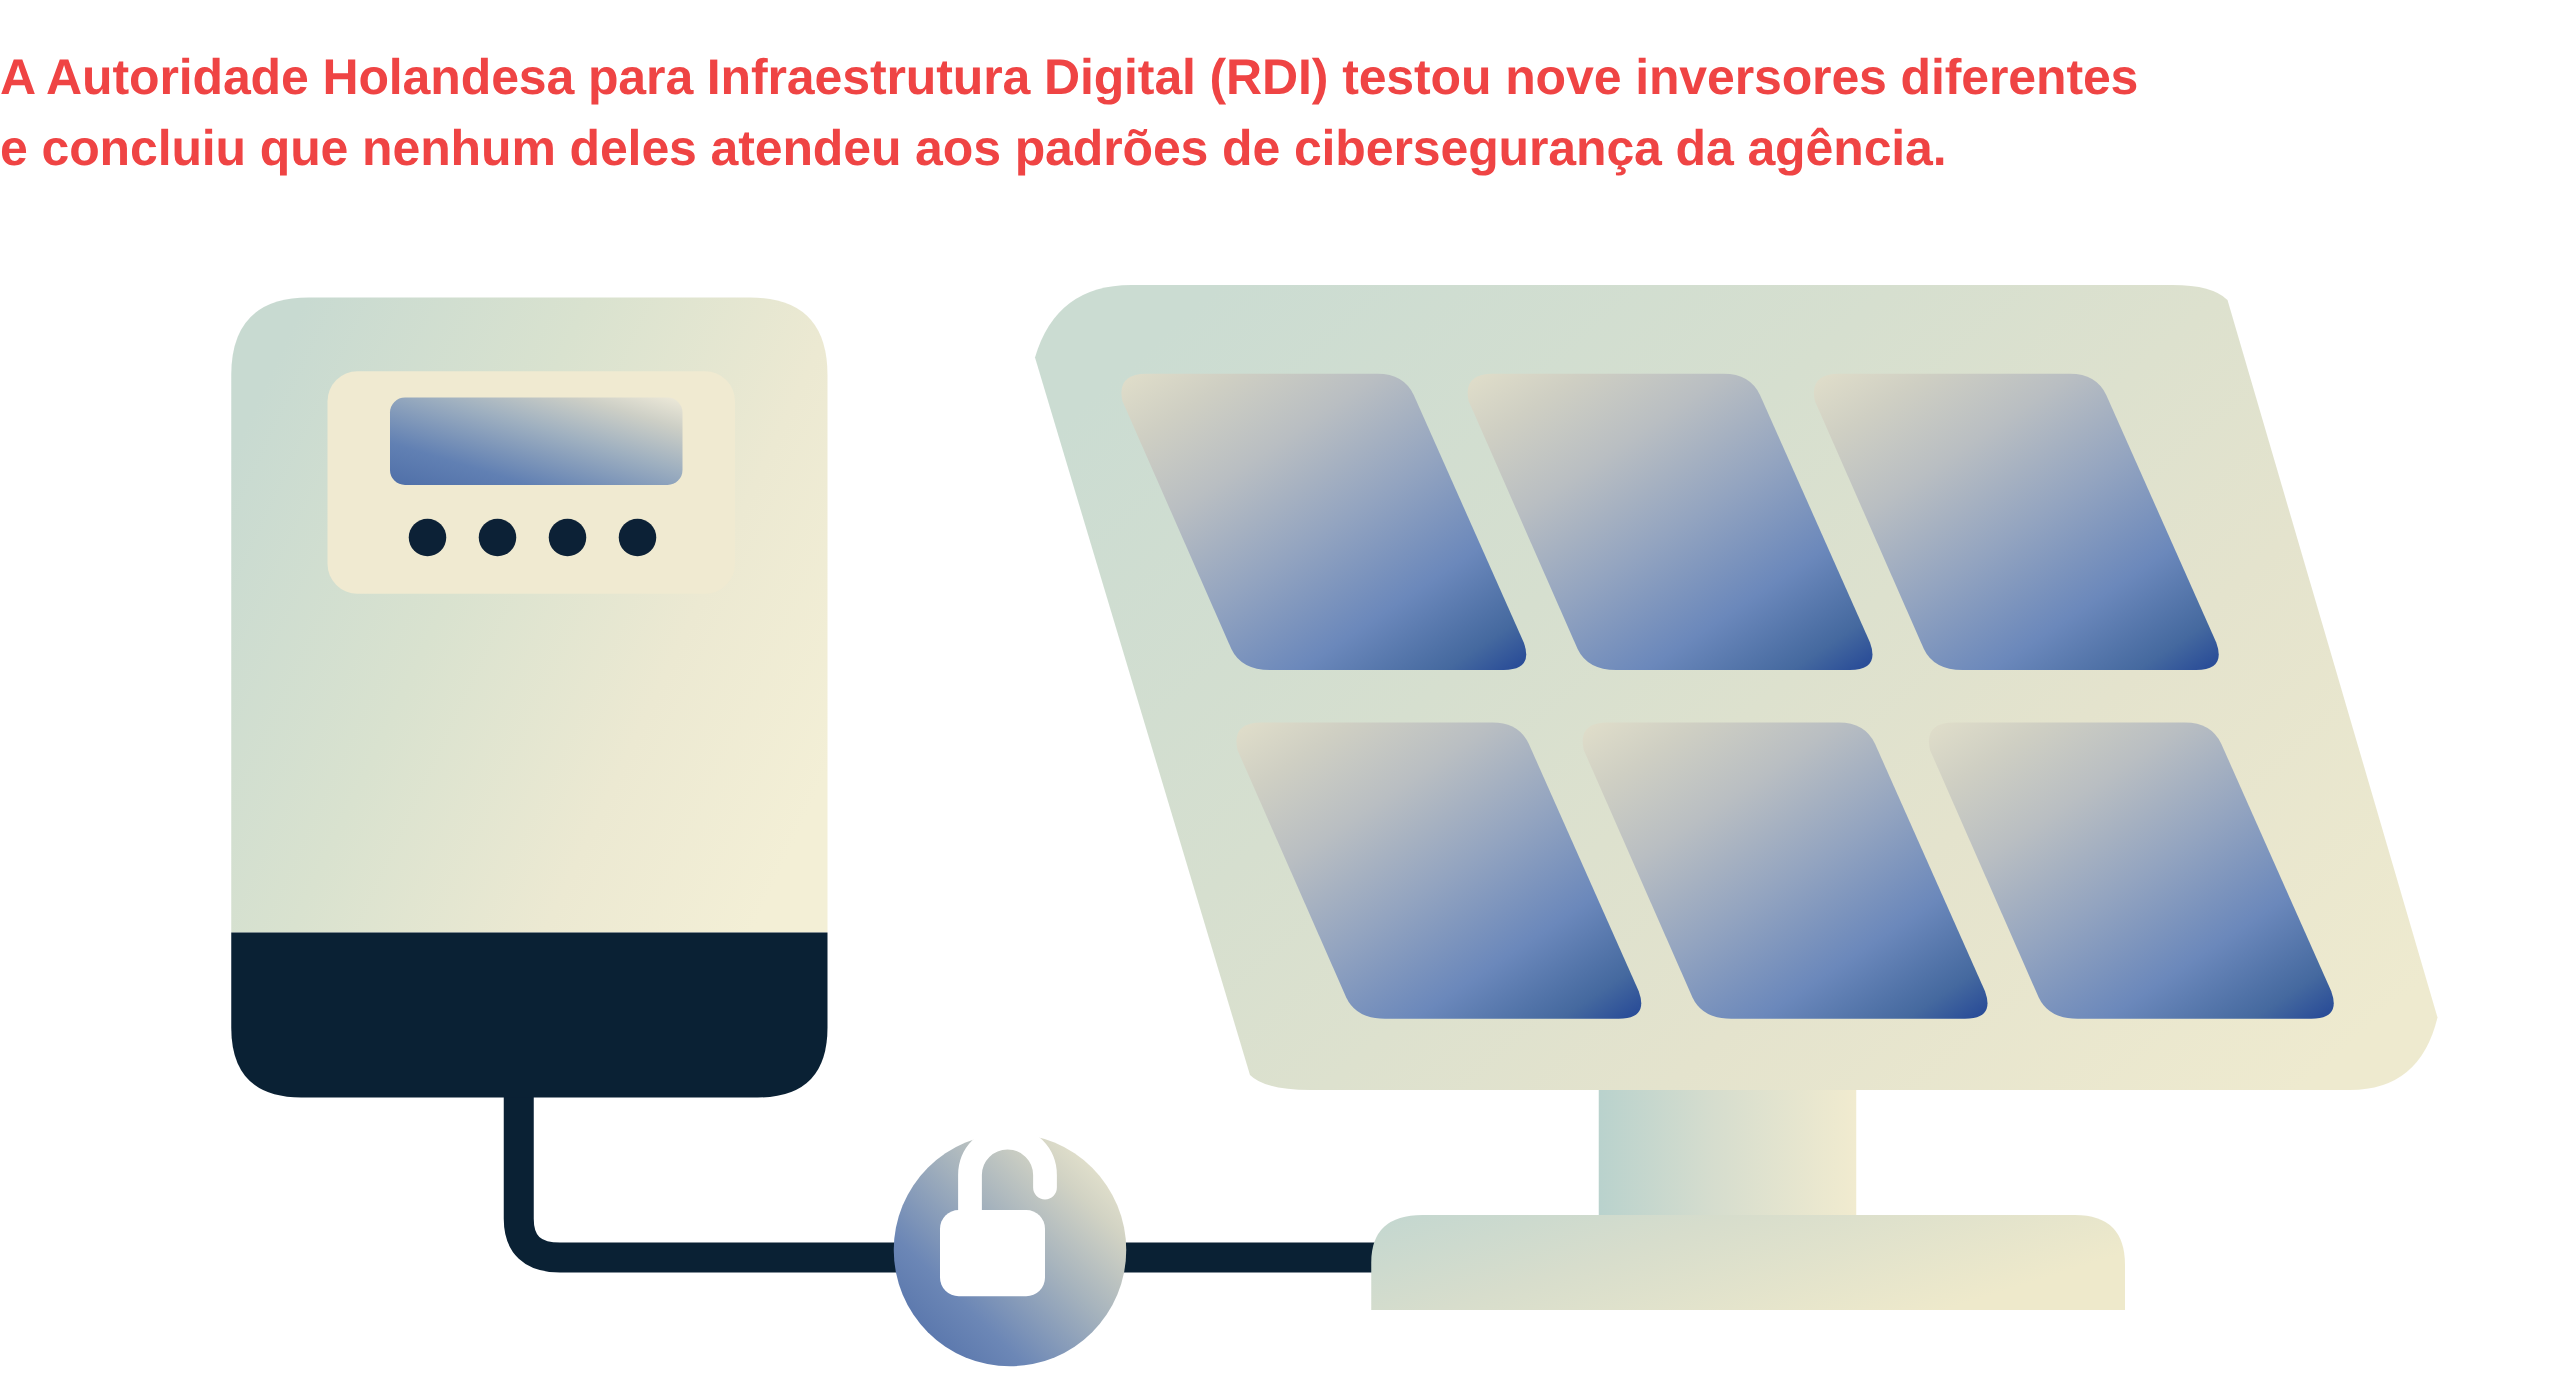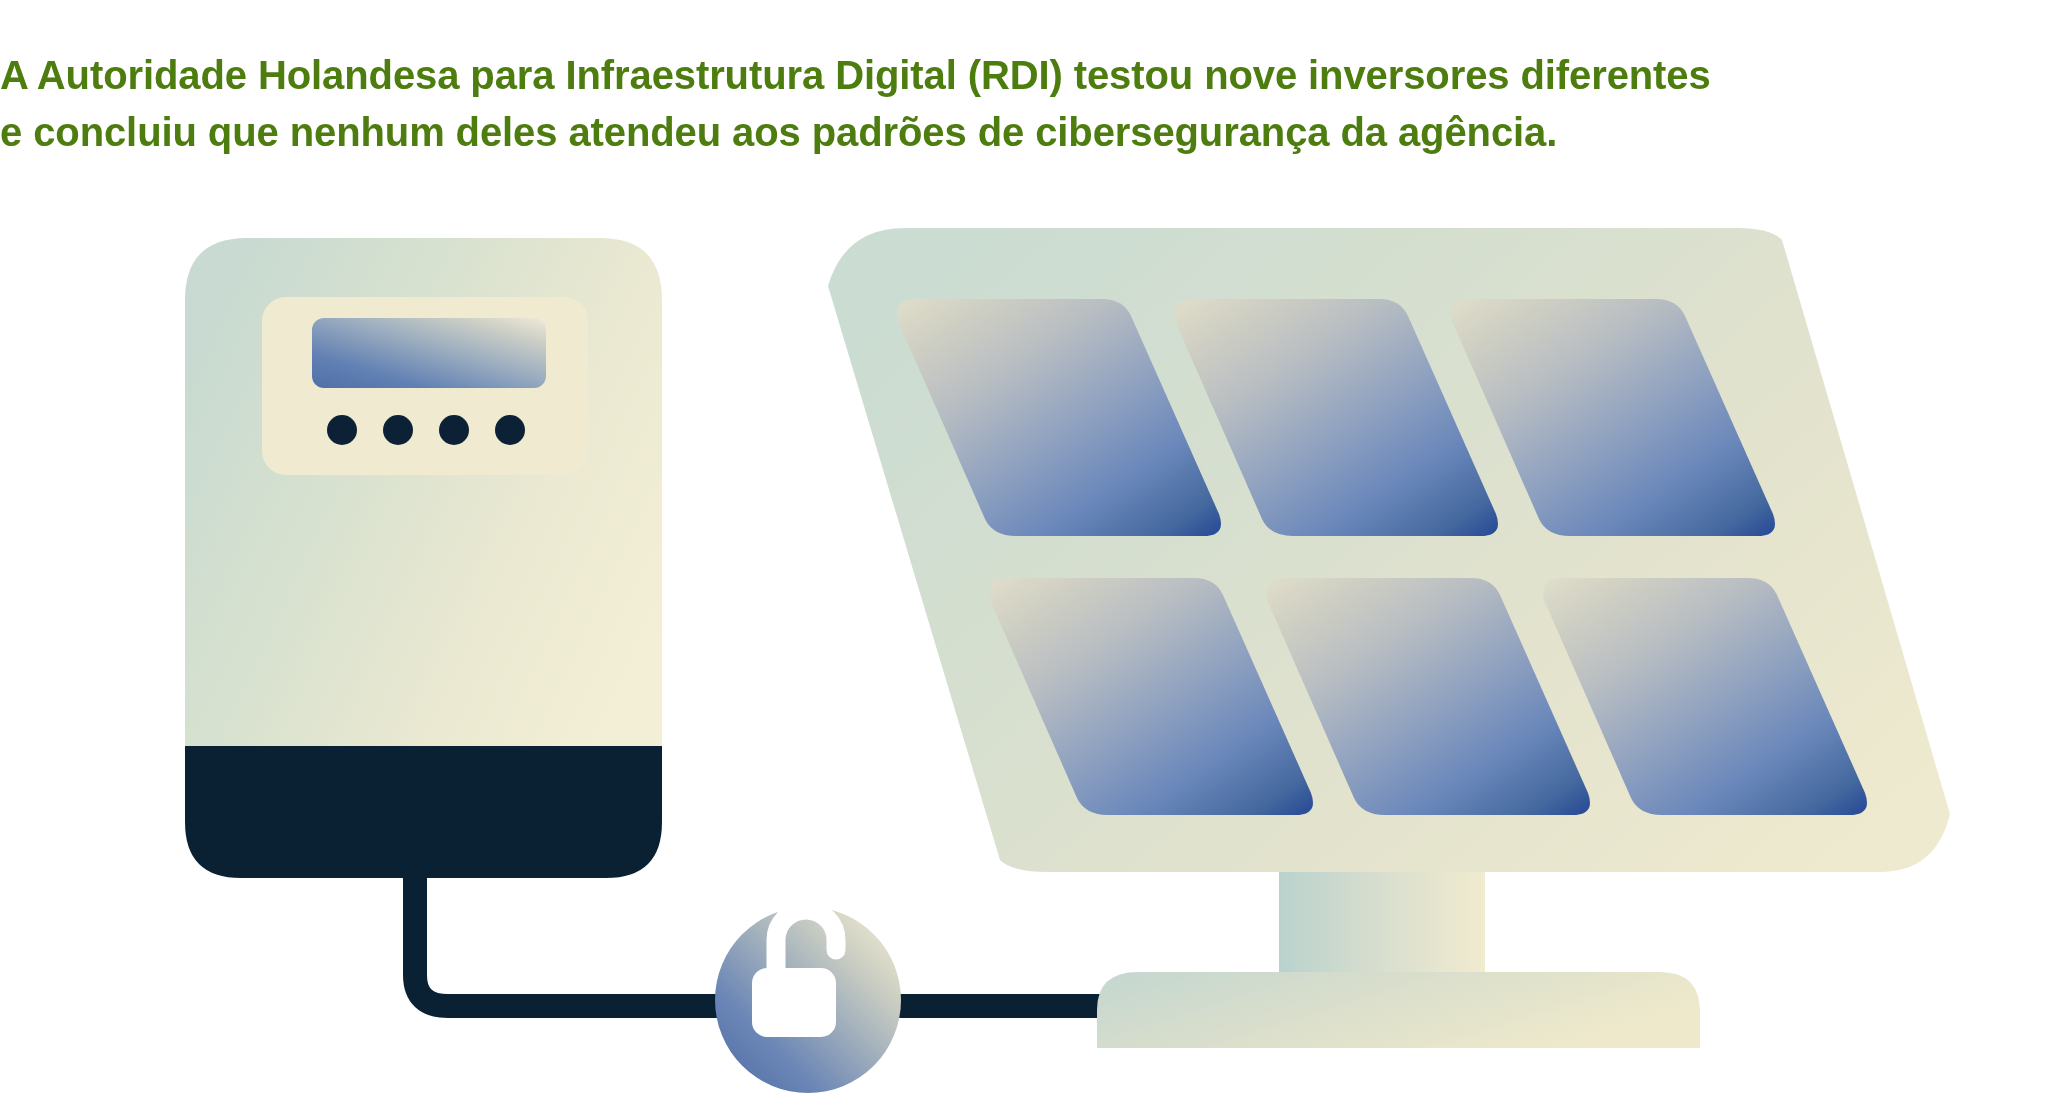--- a/index.html
+++ b/index.html
@@ -21,23 +21,23 @@
     width: 2048px;
     height: 1109px;
     background: #ffffff;
     overflow: hidden;
   }
 
   
   .headline {
     position: absolute;
     left: 0px;
-    top: 20px;
+    top: 7px;
     width: 1730px;
-    color: #4d7c0f;
+    color: #ef4444;
     font-family: "Liberation Sans", sans-serif;
     font-size: 40px;
     font-weight: 700;
     line-height: 1.42;
     letter-spacing: -0.1px;
   }
 
   
   .illustration {
     position: absolute;

